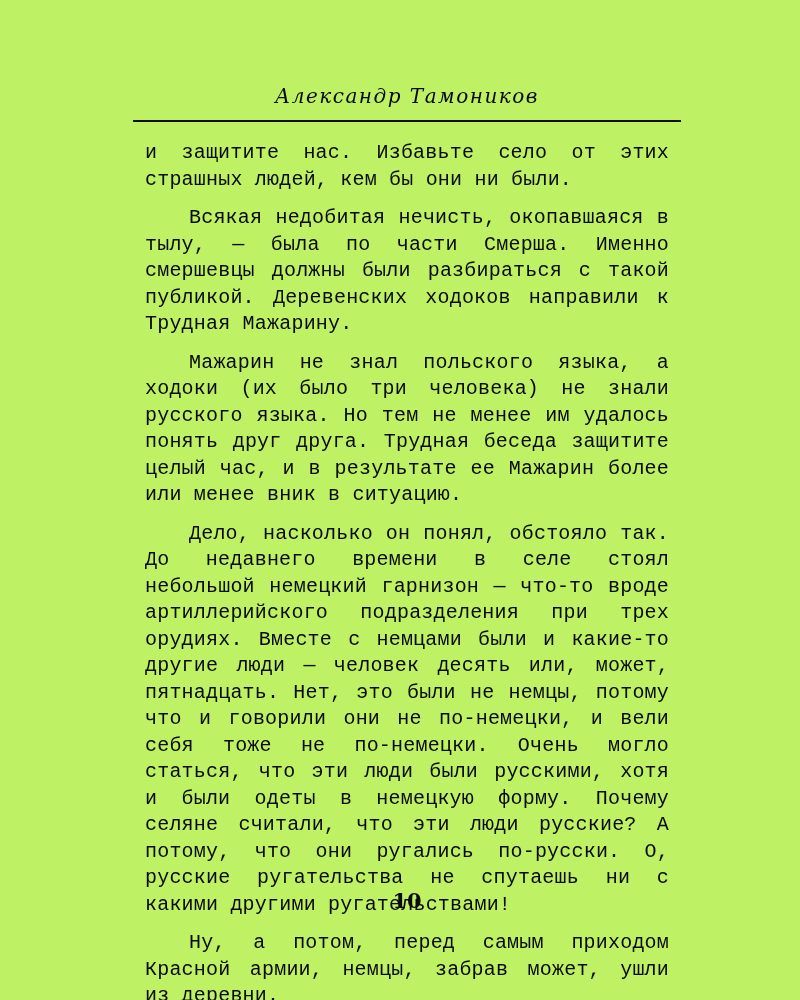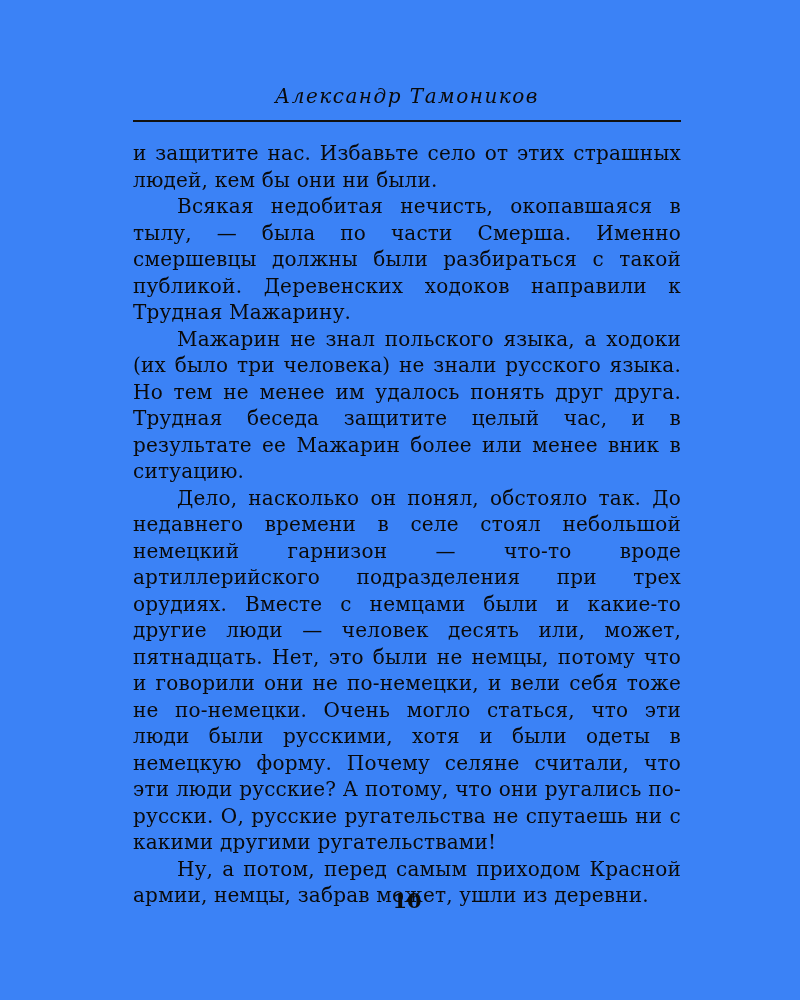--- a/index.html
+++ b/index.html
@@ -4,21 +4,21 @@
 <style>
   html, body {
     margin: 0;
     padding: 0;
     background: #ffffff;
   }
   .page {
     position: relative;
     width: 800px;
     height: 1000px;
-    background: #3b82f6;
+    background: #bef264;
     font-family: "DejaVu Serif", "Liberation Serif", serif;
     color: #0a0a0a;
     overflow: hidden;
   }
   .content-column {
     position: absolute;
     left: 133px;
     top: 84px;
     width: 548px;
   }
@@ -36,22 +36,23 @@
     margin: 0 0 18px 0;
     width: 100%;
   }
   .body-text {
     font-size: 20px;
     line-height: 26.5px;
     text-align: justify;
     letter-spacing: 0.2px;
   }
   .body-text p.para {
-    margin: 0;
+    margin: 12px;
     text-indent: 0;
+    font-family: Liberation Mono, monospace;
   }
   .body-text p.para.indent {
     text-indent: 44px;
   }
   .page-number {
     position: absolute;
     left: 133px;
     width: 548px;
     top: 888px;
     text-align: center;

